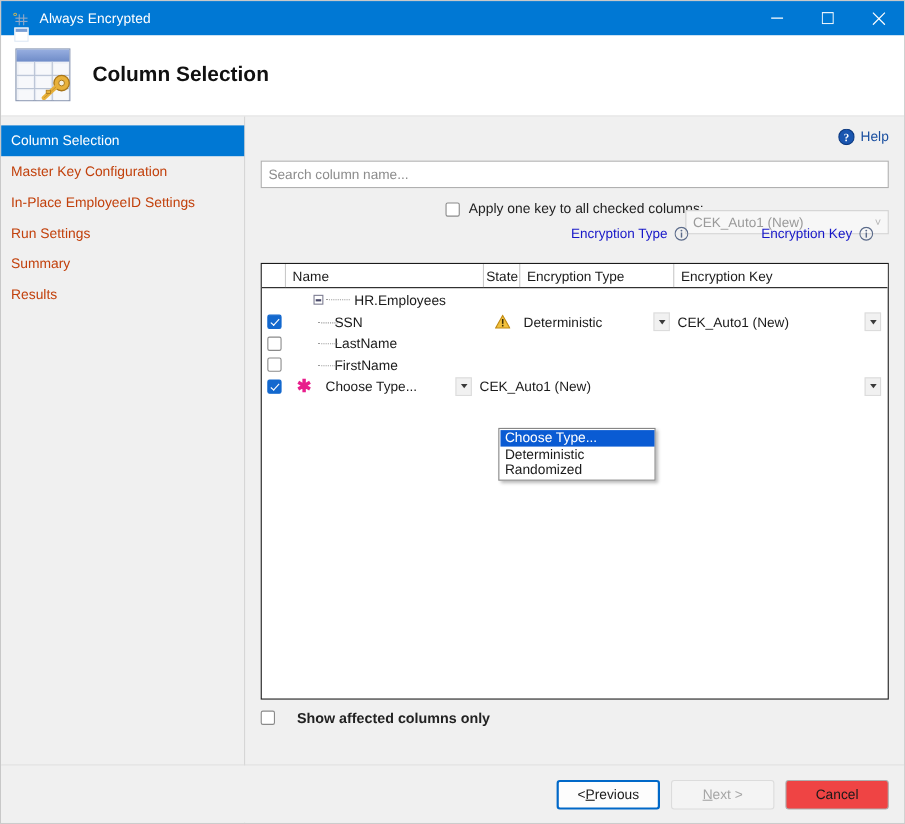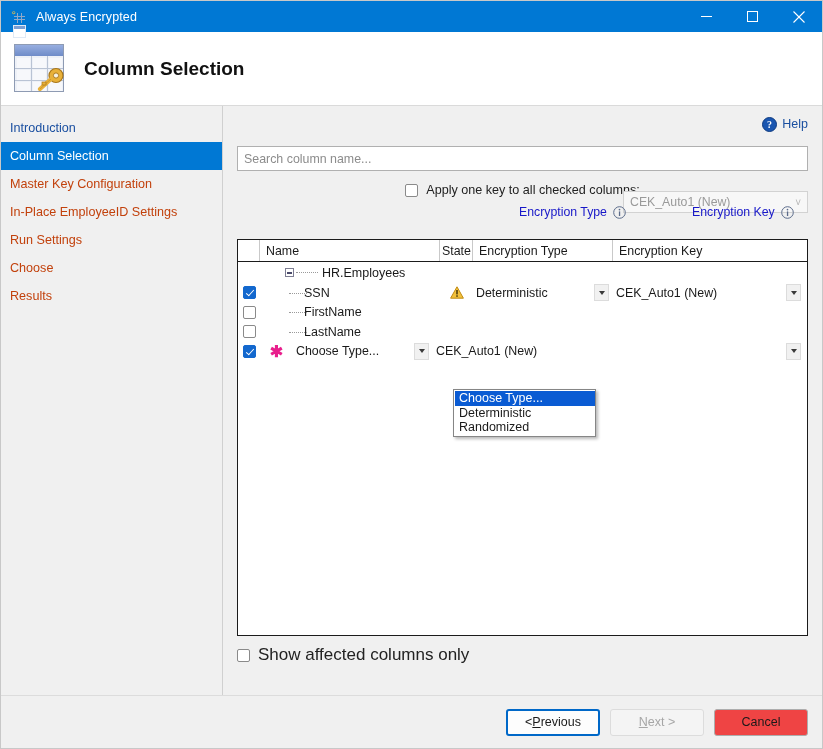--- a/index.html
+++ b/index.html
@@ -343,21 +343,21 @@
     color: #1a1a1a;
     padding-left: 4px;
     white-space: nowrap;
   }
   .dd-item.sel { background: #0a5bd3; color: #ffffff; }
 
   .showaff {
     margin-top: 9px;
     display: flex; align-items: center;
   }
-  .showaff .lbl { margin-left: 8px; font-size: 17px; color: #222; }
+  .showaff .lbl { margin-left: 20px; font-size: 13px; color: #222; font-weight: bold; }
 
   
   .footsep {
     position: absolute; left: 0; right: 0; bottom: 52px;
     height: 1px; background: #dcdcdc;
   }
   .footer {
     position: absolute; left: 0; right: 0; bottom: 0;
     height: 52px;
     background: #f0f0f0;
@@ -442,26 +442,25 @@
         <path d="M16 12 L5 22" stroke="#a8761a" stroke-width="0.8" fill="none" opacity="0.5"></path>
         <rect x="7" y="15" width="4" height="3" fill="#e8b13a" stroke="#a8761a" stroke-width="0.7"></rect>
       </svg>
     </div>
     <div class="hdr-title">Column Selection</div>
   </div>
 
   <div class="body">
 
     <div class="sidebar">
-      <div class="side-item link">Introduction</div>
       <div class="side-item active">Column Selection</div>
       <div class="side-item">Master Key Configuration</div>
       <div class="side-item">In-Place EmployeeID Settings</div>
       <div class="side-item">Run Settings</div>
-      <div class="side-item">Choose</div>
+      <div class="side-item">Summary</div>
       <div class="side-item">Results</div>
     </div>
 
     <div class="content">
 
       <div class="help-row">
         <span class="help-link">
           <svg class="help-ico" viewBox="0 0 15 15">
             <circle cx="7.5" cy="7.5" r="7" fill="#1a56b0" stroke="#0d3a80" stroke-width="1"></circle>
             <text x="7.5" y="11.2" font-size="10" font-family="Liberation Serif, serif" fill="#ffffff" text-anchor="middle" font-weight="bold">?</text>
@@ -564,37 +563,37 @@
 
         <div class="grow">
           <div class="cell0">
             <span class="tcbx"></span>
           </div>
           <div class="cell1">
             <span class="child-indent">
                 <span class="vdot"></span>
                 <span class="hdot"></span>
               </span>
-            <span class="node-name">FirstName</span>
+            <span class="node-name">LastName</span>
           </div>
           <div class="cell2"></div>
           <div class="cell3"></div>
           <div class="cell4"></div>
         </div>
 
         <div class="grow">
           <div class="cell0">
             <span class="tcbx"></span>
           </div>
           <div class="cell1">
             <span class="child-indent">
                 <span class="vdot"></span>
                 <span class="hdot"></span>
               </span>
-            <span class="node-name">LastName</span>
+            <span class="node-name">FirstName</span>
           </div>
           <div class="cell2"></div>
           <div class="cell3"></div>
           <div class="cell4"></div>
         </div>
 
         <div class="grow">
           <div class="cell0">
             <span class="tcbx checked"></span>
           </div>

